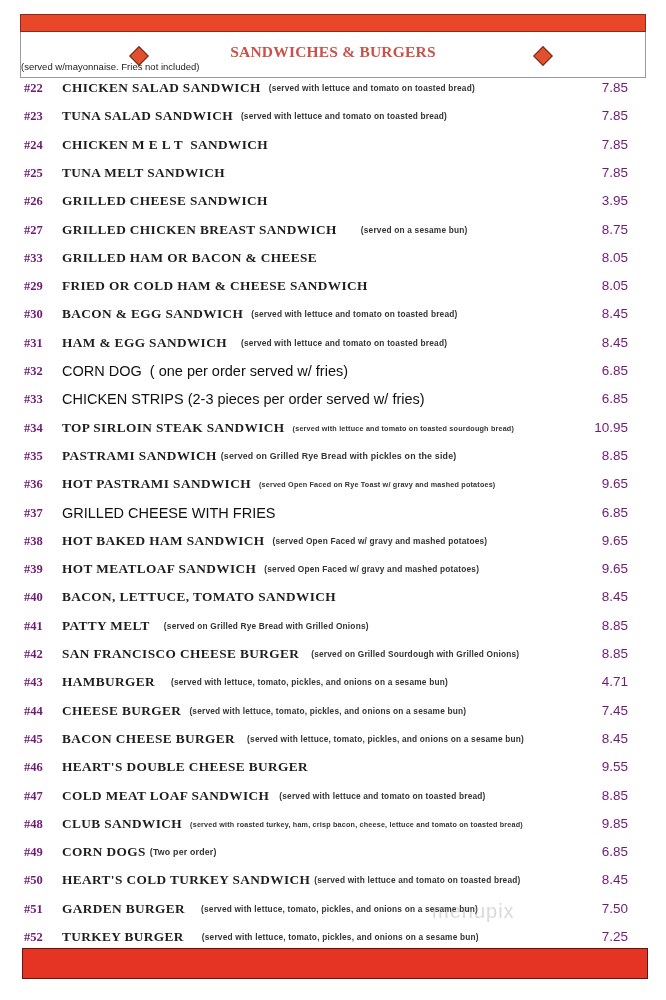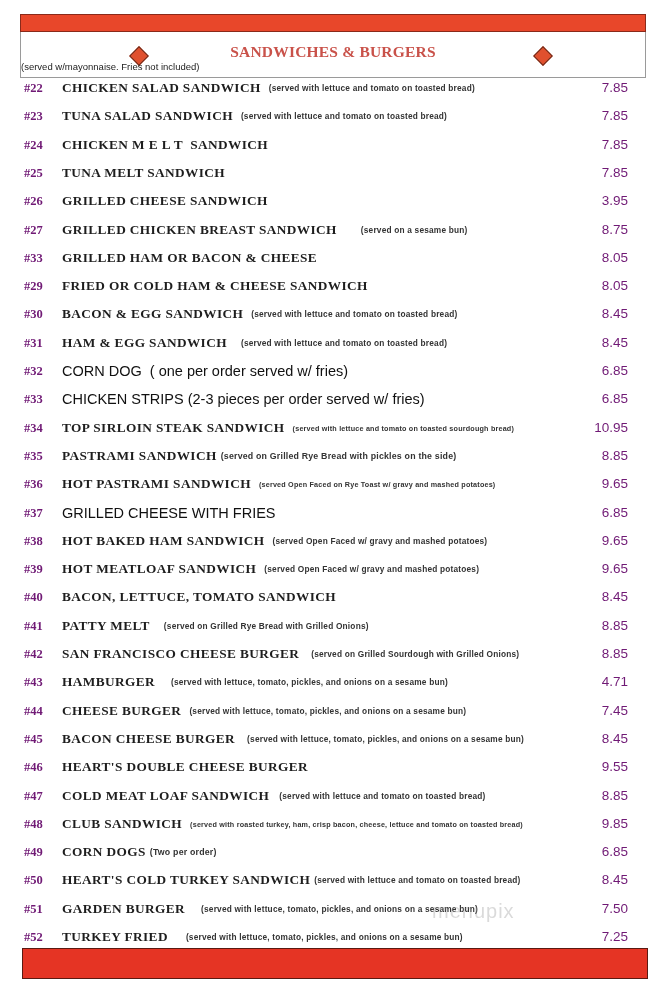--- a/index.html
+++ b/index.html
@@ -224,20 +224,20 @@
     <span class="name"><span>HEART'S COLD TURKEY SANDWICH</span><span class="note" style="margin-left:4px">(served with lettuce and tomato on toasted bread)</span></span>
     <span class="price">8.45</span>
   </div>
   <div class="row" style="top:820.7px">
     <span class="num">#51</span>
     <span class="name"><span>GARDEN BURGER</span><span class="note" style="margin-left:16px">(served with lettuce, tomato, pickles, and onions on a sesame bun)</span></span>
     <span class="price">7.50</span>
   </div>
   <div class="row" style="top:849px">
     <span class="num">#52</span>
-    <span class="name"><span>TURKEY FRIED</span><span class="note" style="margin-left:18px">(served with lettuce, tomato, pickles, and onions on a sesame bun)</span></span>
+    <span class="name"><span>TURKEY BURGER</span><span class="note" style="margin-left:18px">(served with lettuce, tomato, pickles, and onions on a sesame bun)</span></span>
     <span class="price">7.25</span>
   </div>
 </div>
 
 <div class="watermark">menupix</div>
 
 <div class="bottom-bar"></div>
 
 </body></html>

